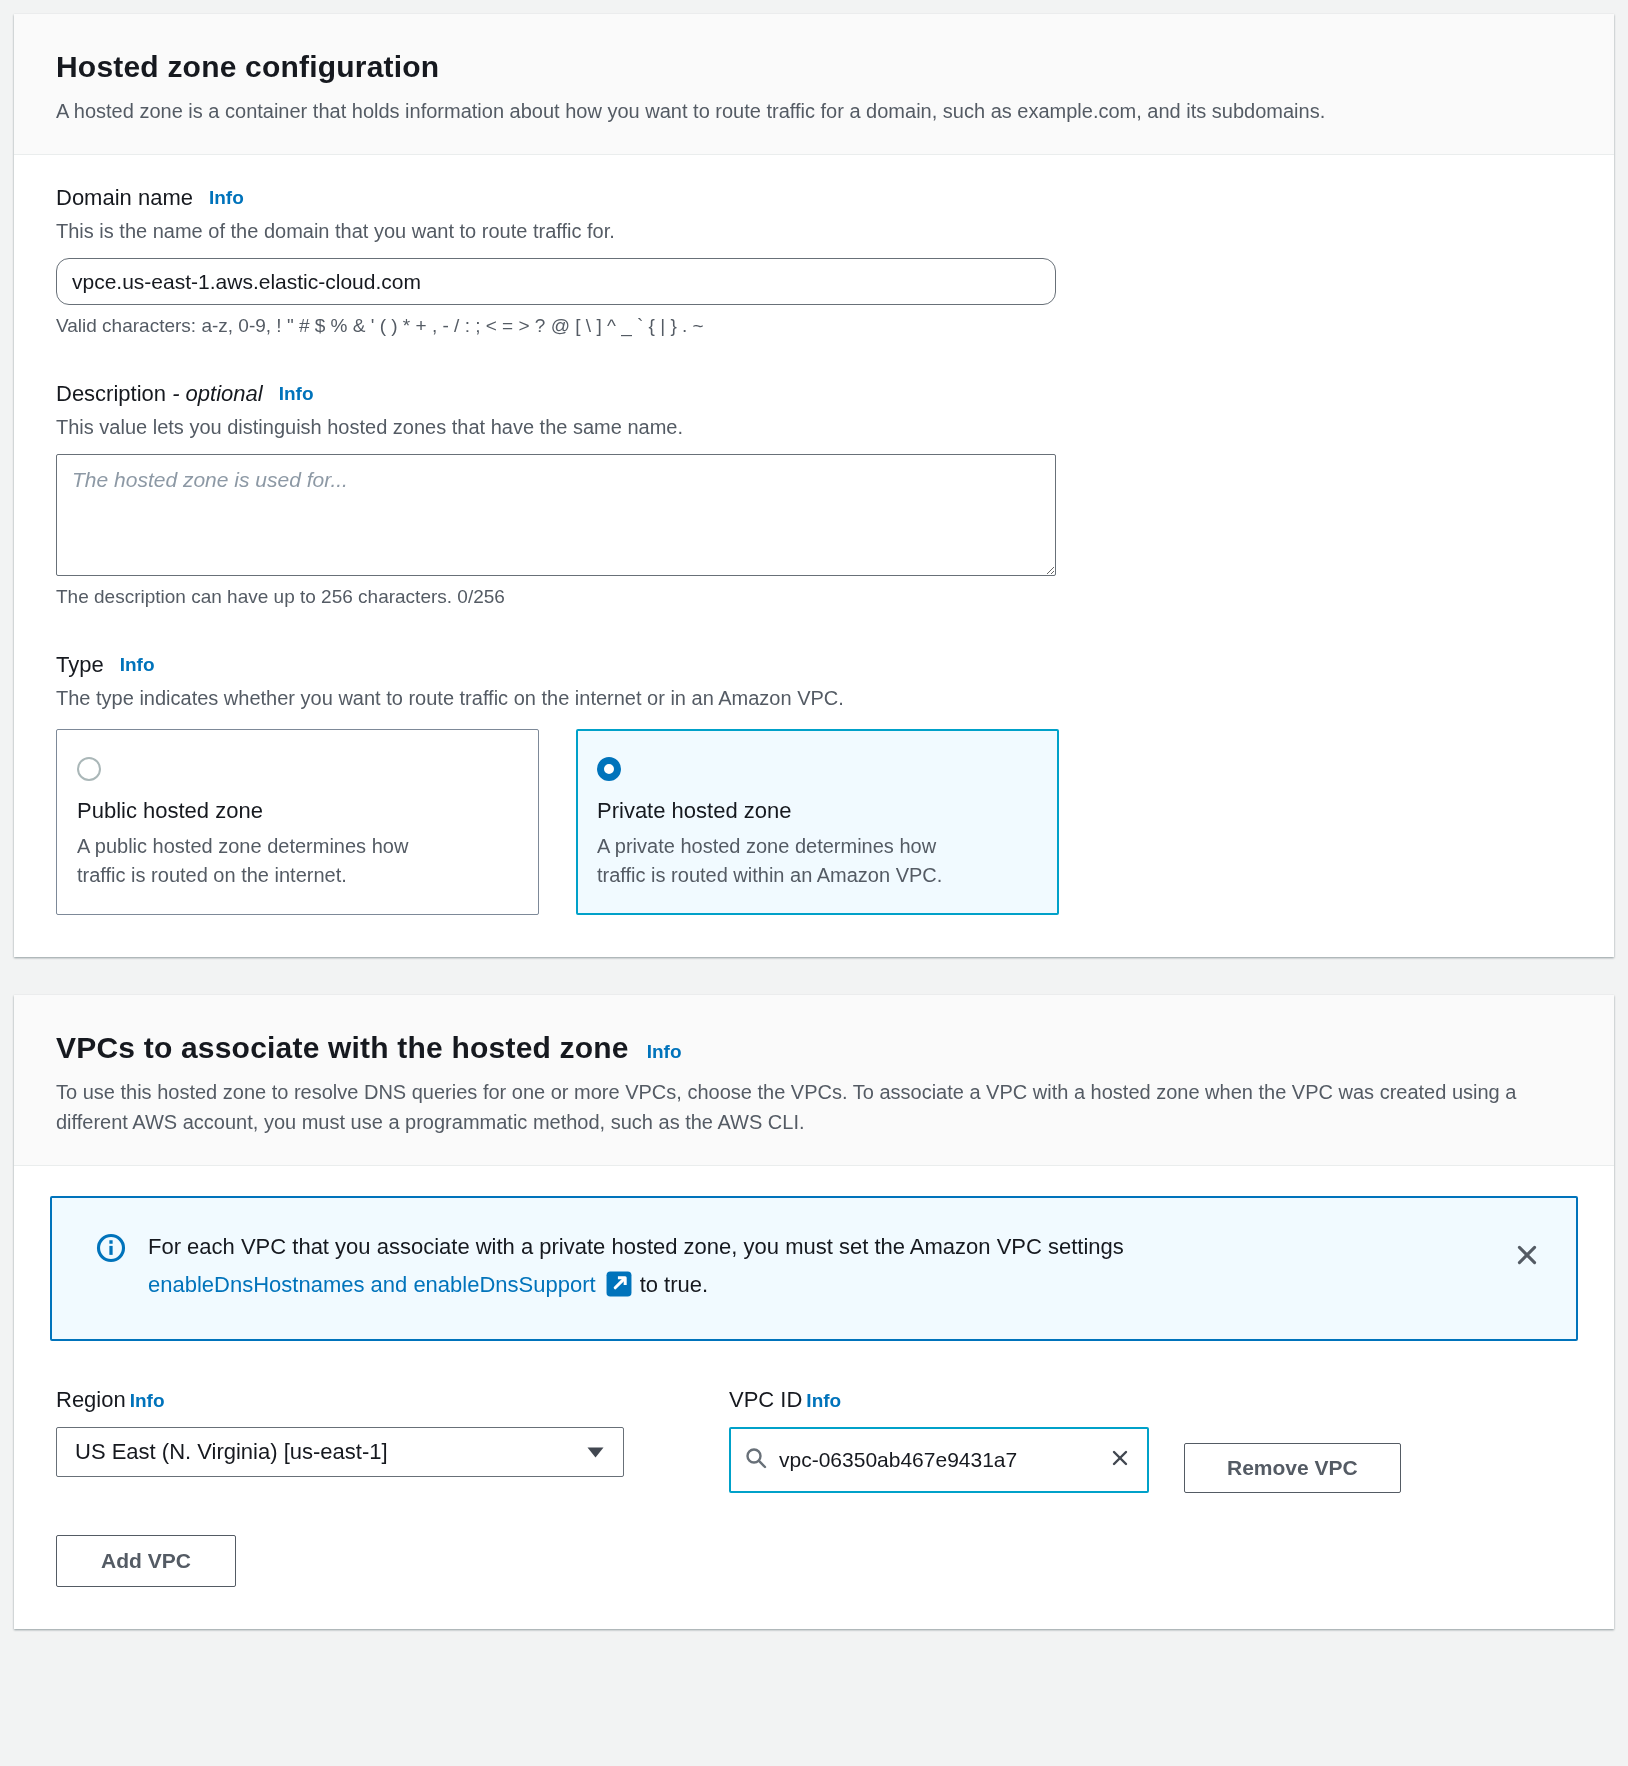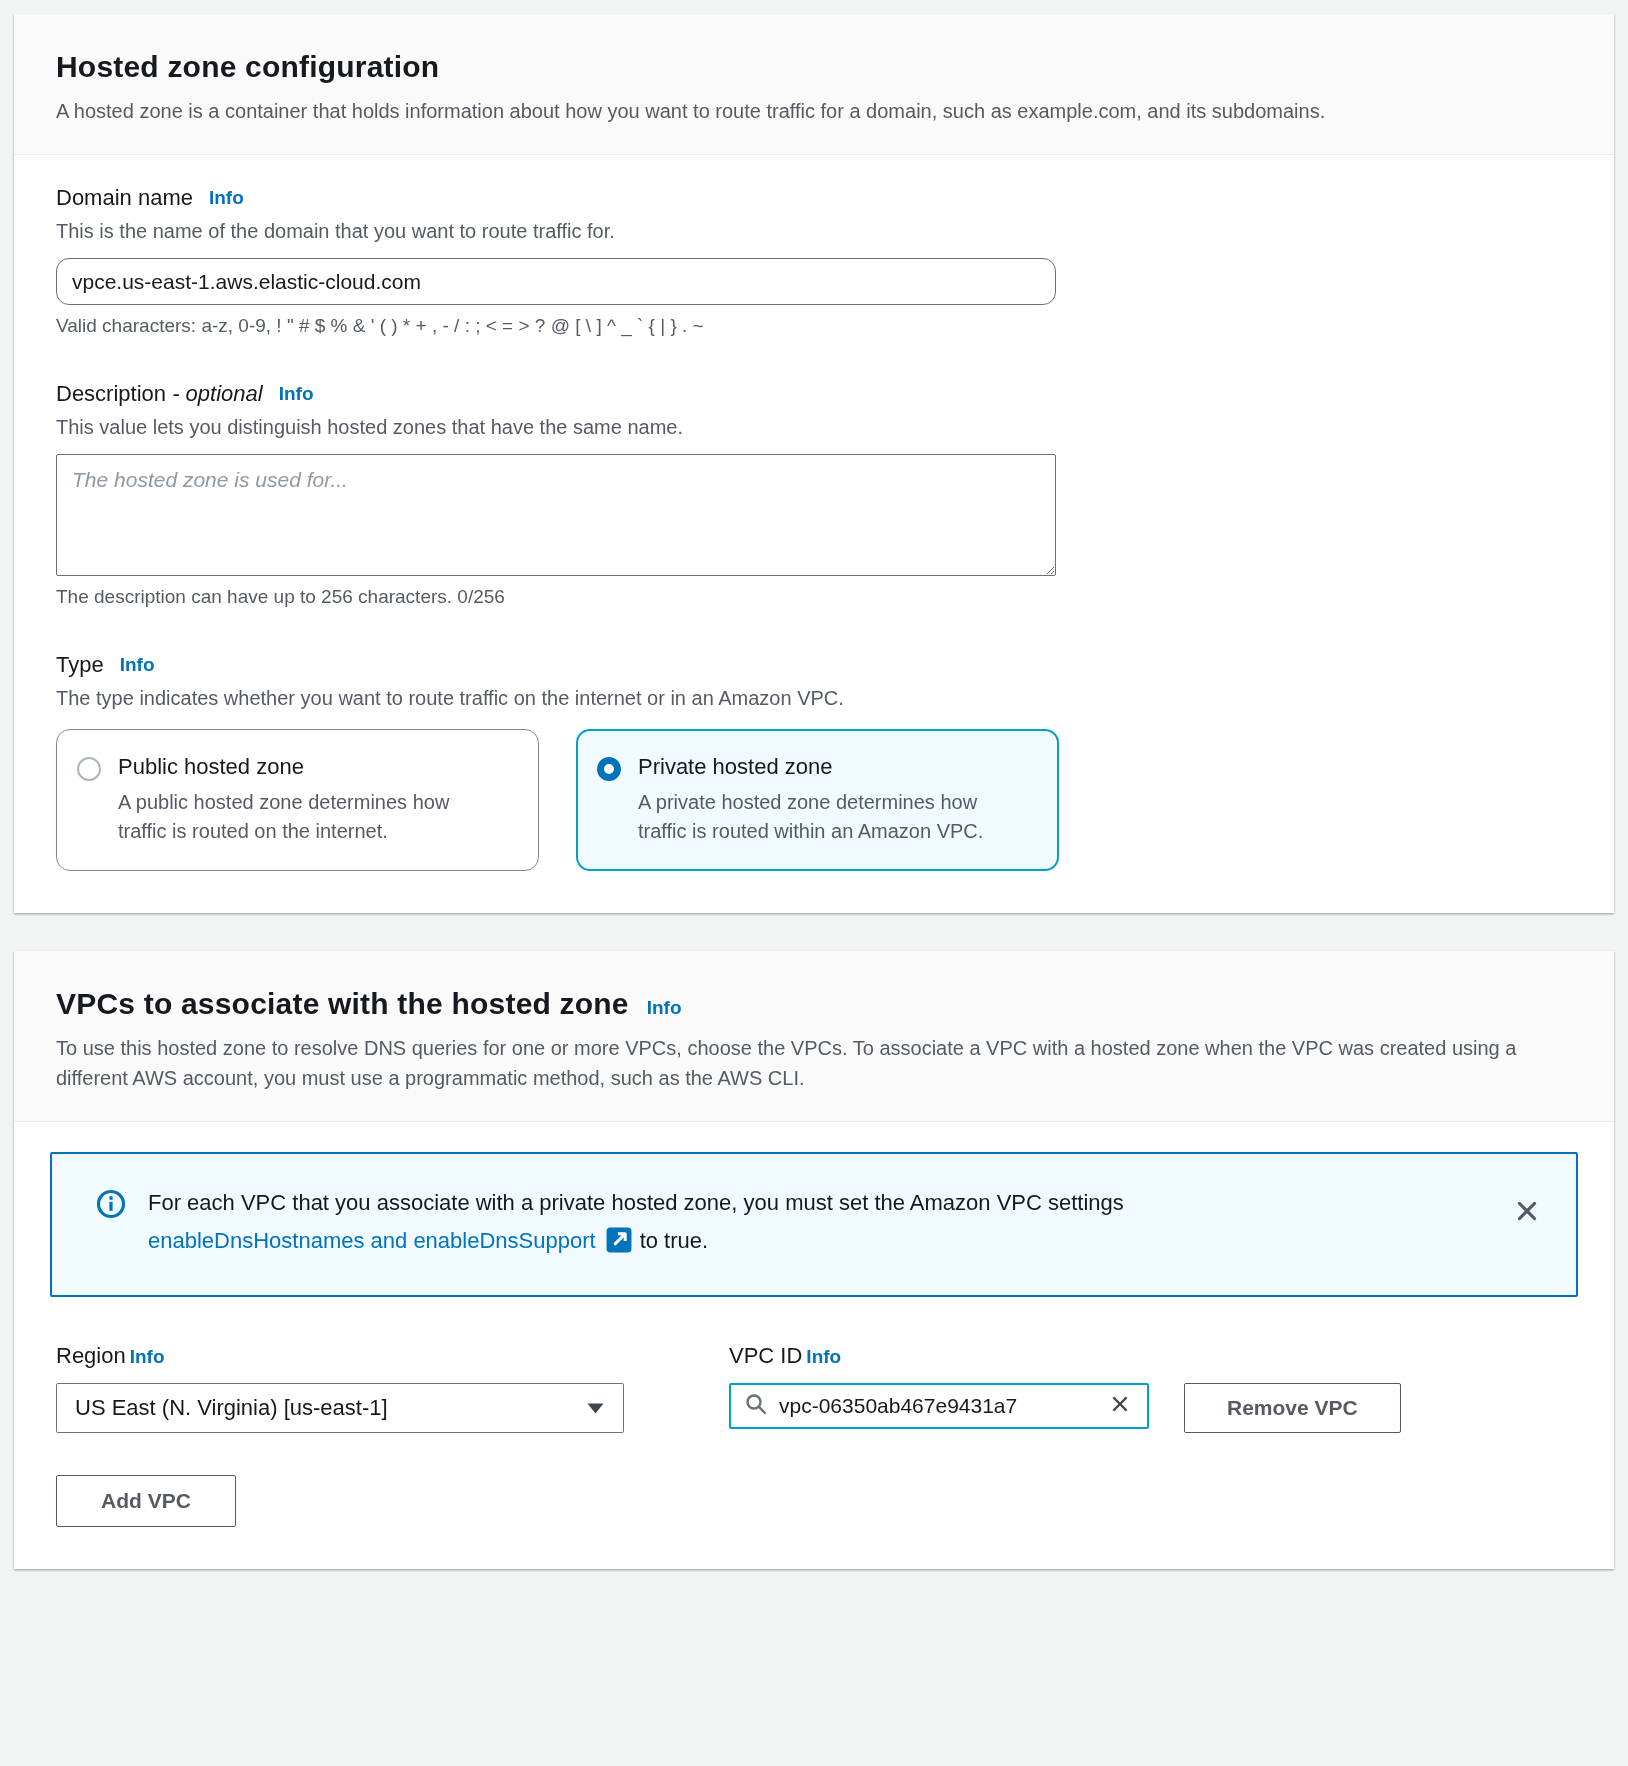--- a/index.html
+++ b/index.html
@@ -81,26 +81,27 @@
     color: #16191f;
     background: #fff;
   }
   .textarea-input::placeholder { color: #8d99a5; font-style: italic; }
 
   .radio-cards { display: flex; gap: 37px; margin-top: 16px; }
   .radio-card {
     width: 483px;
     min-height: 137px;
     border: 1px solid #7d8998;
-    border-radius: 14px;
+    border-radius: 2px;
     background: #fff;
     padding: 24px 20px;
     display: flex;
     gap: 17px;
     cursor: pointer;
+    flex-direction: column;
   }
   .radio-card.selected {
     border: 2px solid #00a1c9;
     background: #f1faff;
     padding: 23px 19px;
   }
   .radio-outer {
     width: 24px; height: 24px;
     border-radius: 50%;
     border: 2px solid #aab7b8;
@@ -136,21 +137,21 @@
   .select-box {
     width: 568px; height: 50px;
     border: 1px solid #687078; border-radius: 2px;
     background: #fff;
     display: flex; align-items: center; justify-content: space-between;
     padding: 0 18px;
     font-size: 22px; color: #16191f;
     cursor: pointer;
   }
   .search-box {
-    width: 420px; height: 46px;
+    width: 420px; height: 66px;
     border: 2px solid #00a1c9; border-radius: 2px;
     background: #fff;
     display: flex; align-items: center;
     padding: 0 13px;
   }
   .search-box input {
     border: none; outline: none; flex: 1;
     font-size: 21px; color: #16191f;
     font-family: "Liberation Sans", sans-serif;
     margin-left: 11px;

